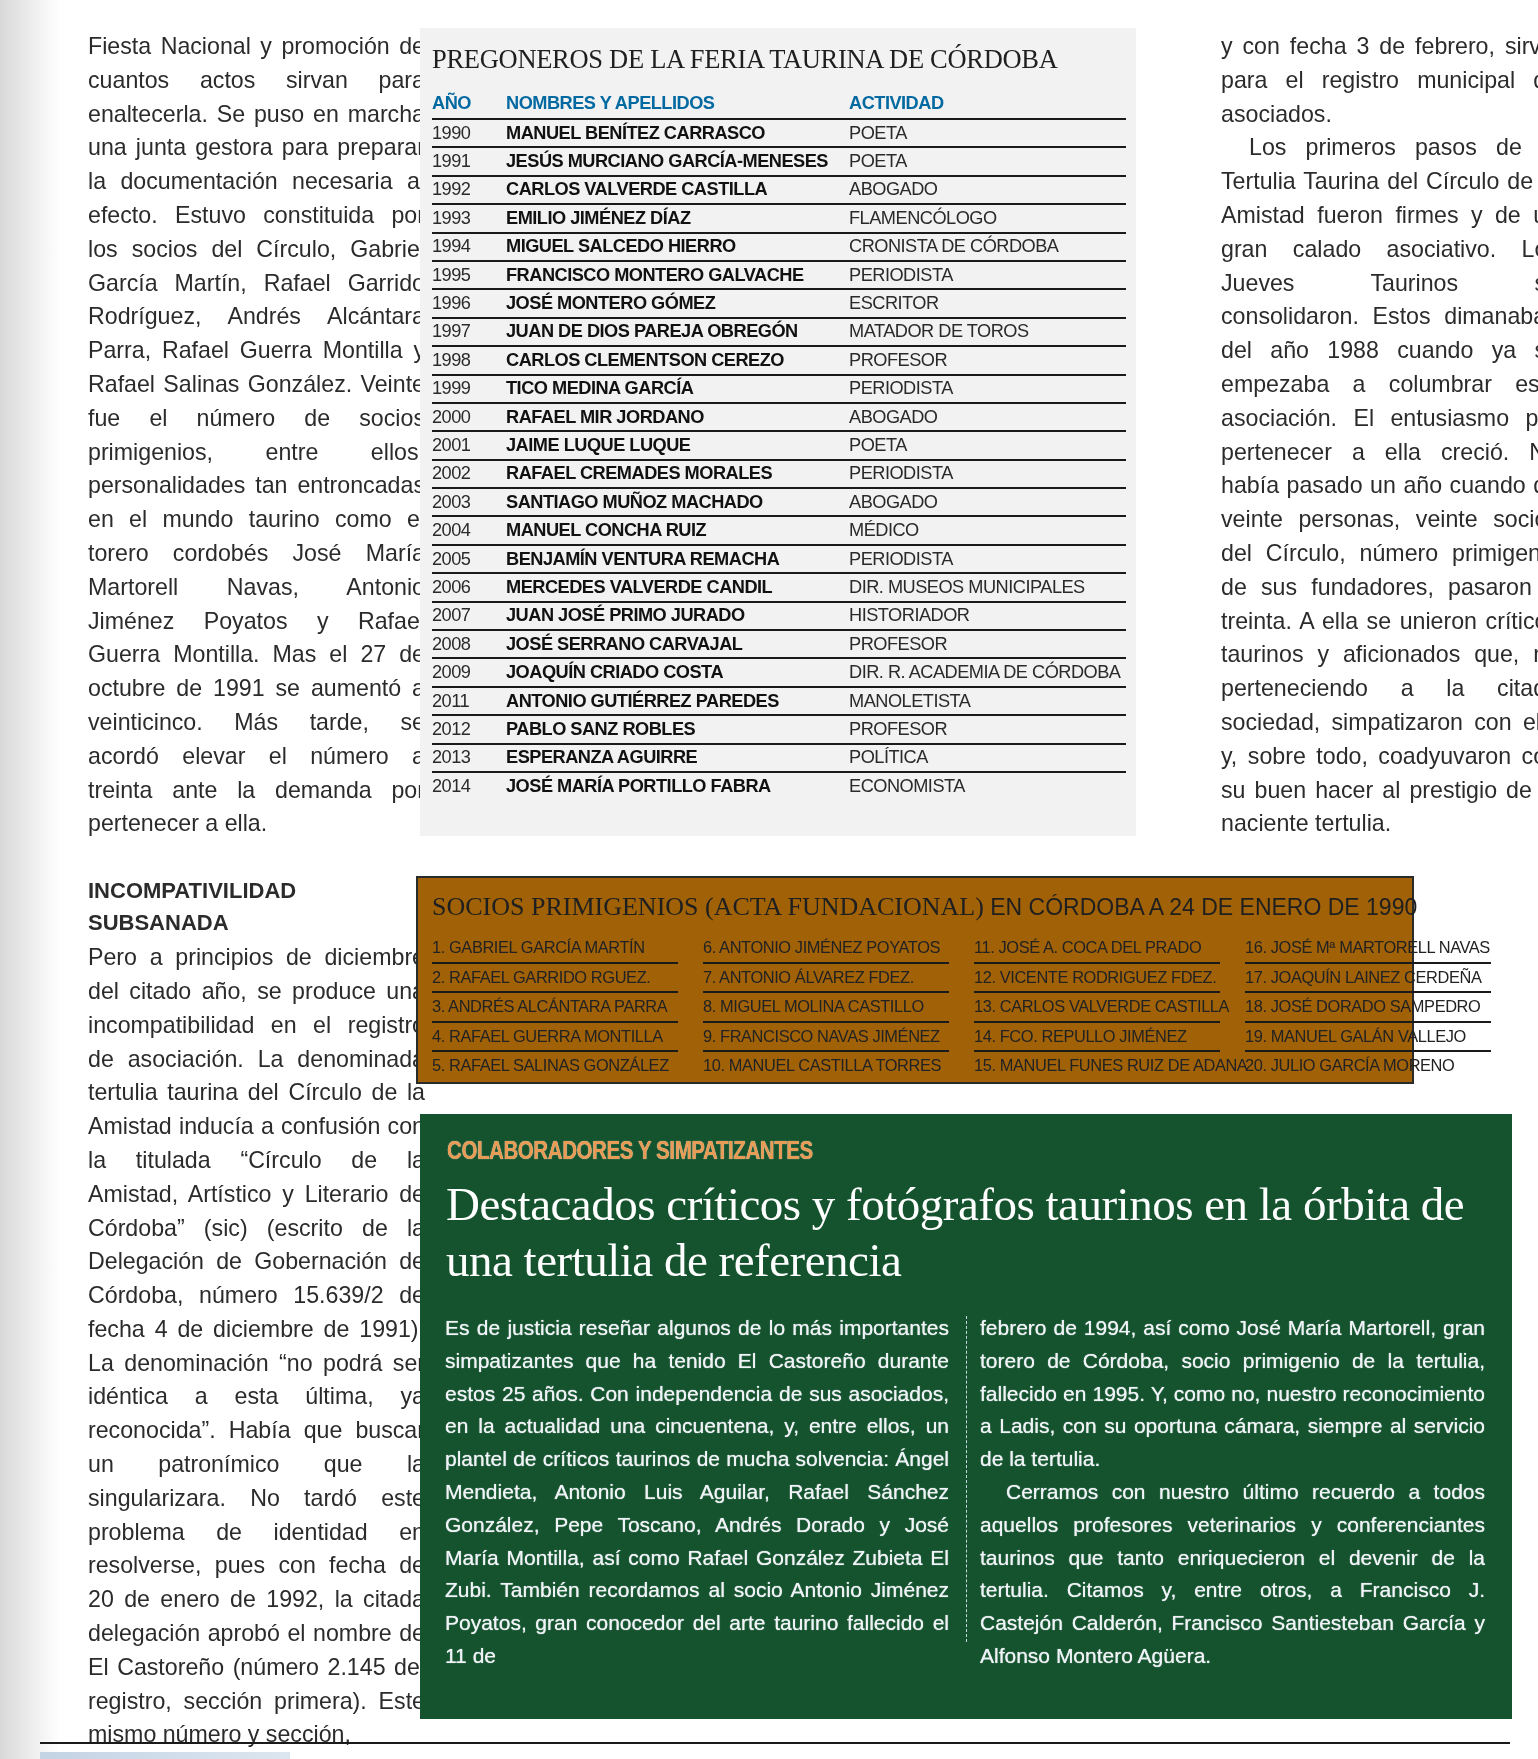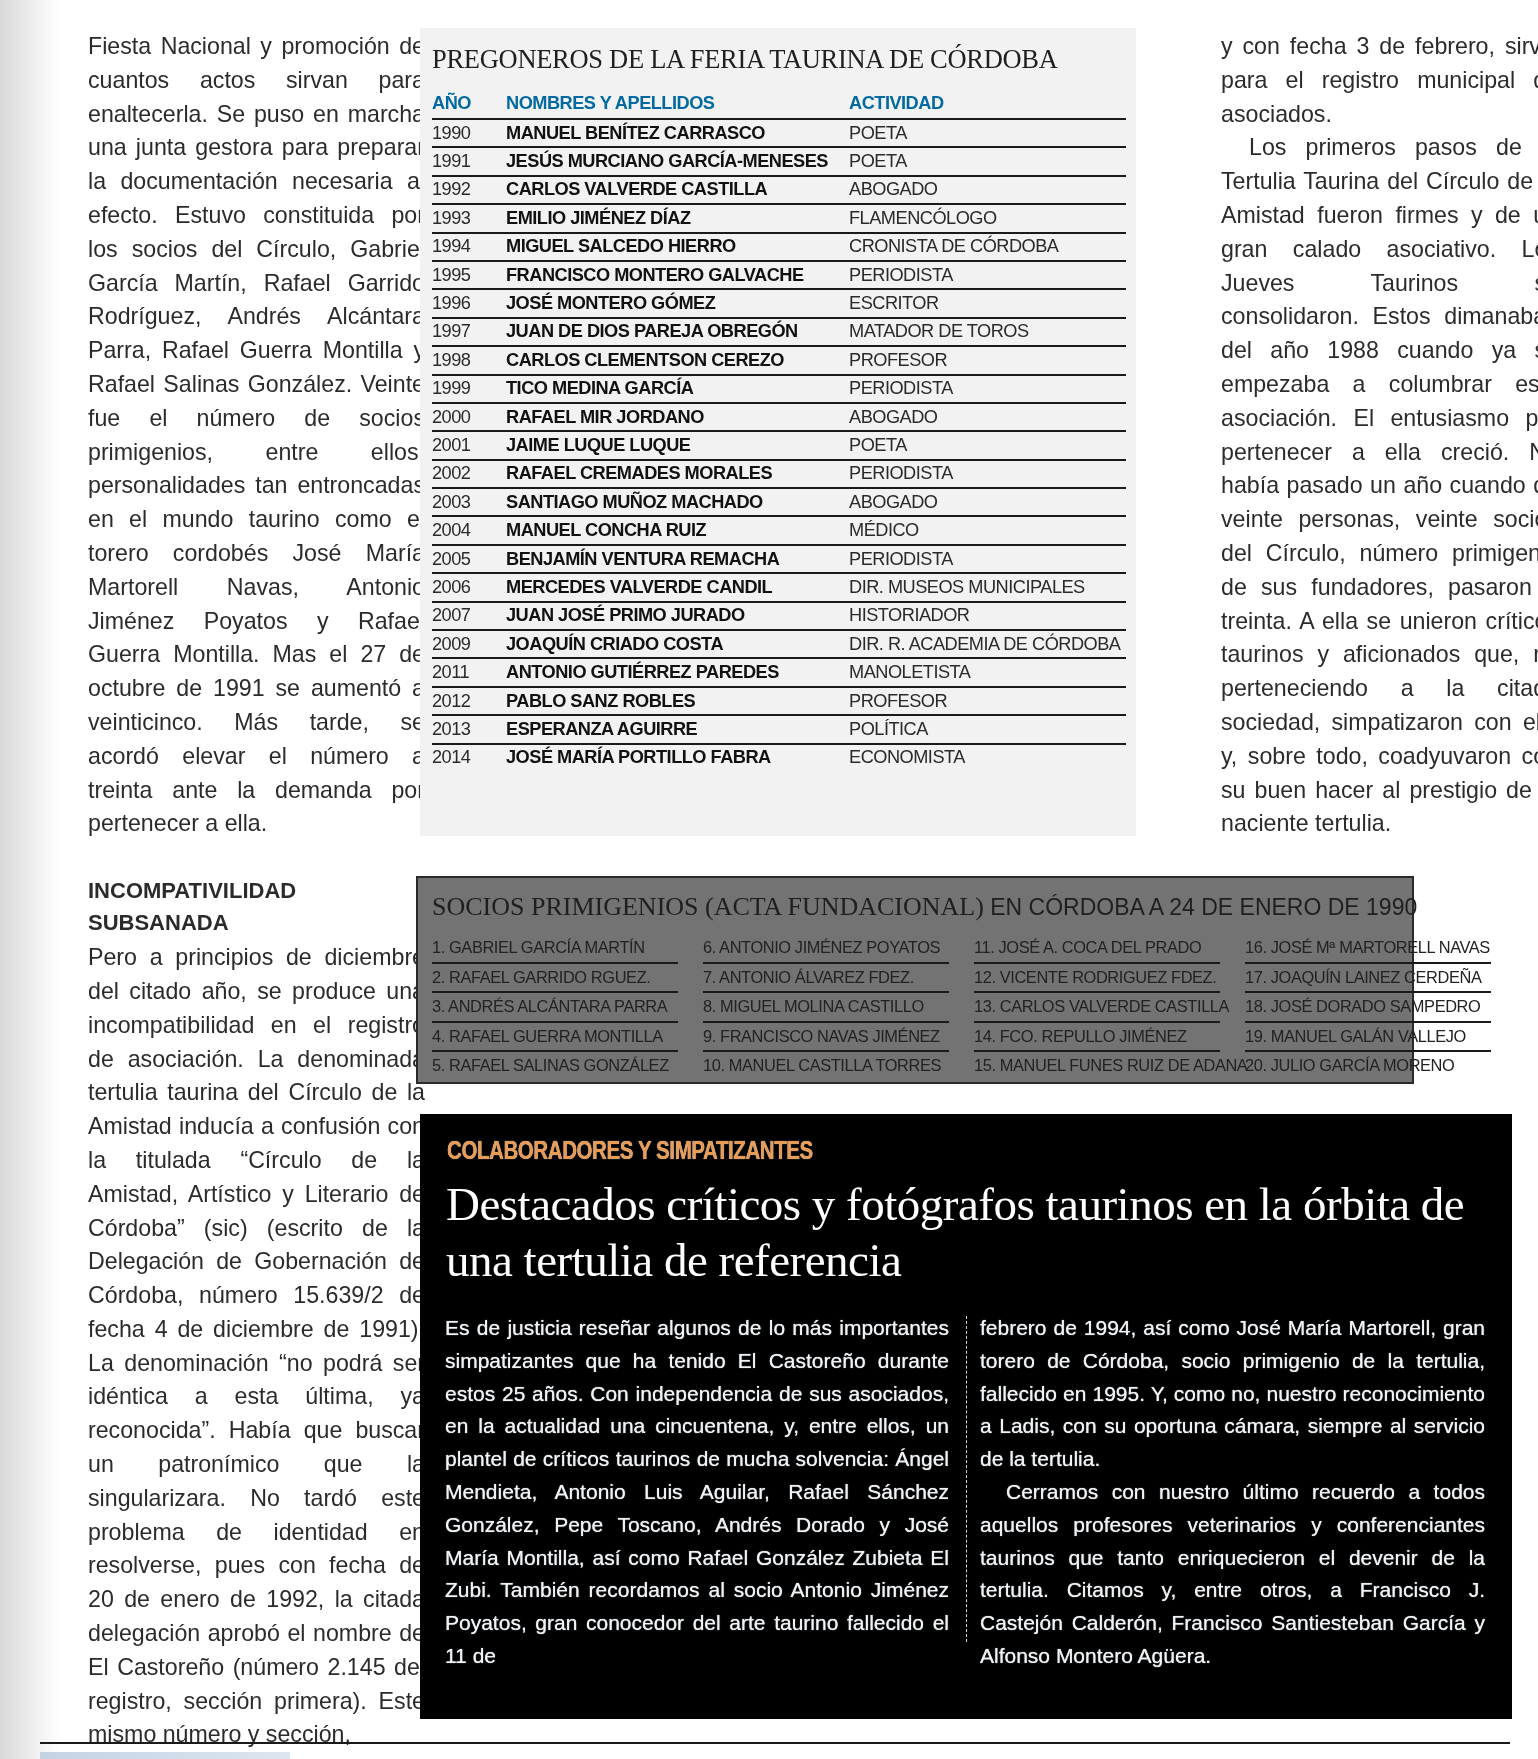--- a/index.html
+++ b/index.html
@@ -47,41 +47,41 @@
       height: 26.4px; padding: 0; border-bottom: 2px solid #1a1a1a; white-space: nowrap; letter-spacing: -0.5px;
     }
     #pregoneros tr:last-child td { border-bottom: none; margin-left: 11px; }
     #pregoneros td.yr { width: 74px; color: #2a2a2a; }
     #pregoneros td.nm { width: 343px; font-weight: bold; color: #111; }
     #pregoneros td.act { color: #2a2a2a; }
 
     
     #socios {
       position: absolute; left: 416px; top: 876px; width: 998px; height: 208px;
-      border: 2px solid #2a2a2a; background: #737373; box-sizing: border-box;
+      border: 2px solid #2a2a2a; background: #a16207; box-sizing: border-box;
     }
     #socios .title {
       position: absolute; left: 14px; top: 14px; white-space: nowrap; color: #1f1f1f;
     }
     #socios .title .serif { font-family: "Liberation Serif", serif; font-size: 26px; }
     #socios .title .sans { font-family: "Liberation Sans", sans-serif; font-size: 23px; }
     .socios-grid {
       position: absolute; left: 14px; top: 56px; display: flex; gap: 25px;
     }
     .socios-col { width: 246px; }
     .socio {
       font-size: 16.4px; height: 29.5px; line-height: 27px; white-space: nowrap; letter-spacing: -0.4px;
       border-bottom: 2px solid #1a1a1a; box-sizing: border-box; color: #222;
     }
     .socio:last-child { border-bottom: none; }
 
     
     #colab {
       position: absolute; left: 420px; top: 1114px; width: 1092px; height: 605px;
-      background: #000000; box-sizing: border-box;
+      background: #14532d; box-sizing: border-box;
     }
     #colab .kicker {
       position: absolute; left: 27px; top: 22px; font-family: "Liberation Sans Narrow", "Liberation Sans", sans-serif;
       font-weight: bold; font-size: 25px; color: #e89b55; letter-spacing: -0.5px;
       transform: scaleX(0.82); transform-origin: left;
       text-shadow: 0 0 1px #f4f0e8;
     }
     #colab .headline {
       position: absolute; left: 26px; top: 62px; width: 1040px;
       font-family: "Liberation Serif", serif; font-size: 47px; line-height: 56px; color: #ffffff;
@@ -219,20 +219,25 @@
         </tr>
         <tr>
           <td class="yr">2006</td>
           <td class="nm">MERCEDES VALVERDE CANDIL</td>
           <td class="act">DIR. MUSEOS MUNICIPALES</td>
         </tr>
         <tr>
           <td class="yr">2007</td>
           <td class="nm">JUAN JOSÉ PRIMO JURADO</td>
           <td class="act">HISTORIADOR</td>
+        </tr>
+        <tr>
+          <td class="yr">2008</td>
+          <td class="nm">JOSÉ SERRANO CARVAJAL</td>
+          <td class="act">PROFESOR</td>
         </tr>
         <tr>
           <td class="yr">2009</td>
           <td class="nm">JOAQUÍN CRIADO COSTA</td>
           <td class="act">DIR. R. ACADEMIA DE CÓRDOBA</td>
         </tr>
         <tr>
           <td class="yr">2011</td>
           <td class="nm">ANTONIO GUTIÉRREZ PAREDES</td>
           <td class="act">MANOLETISTA</td>

